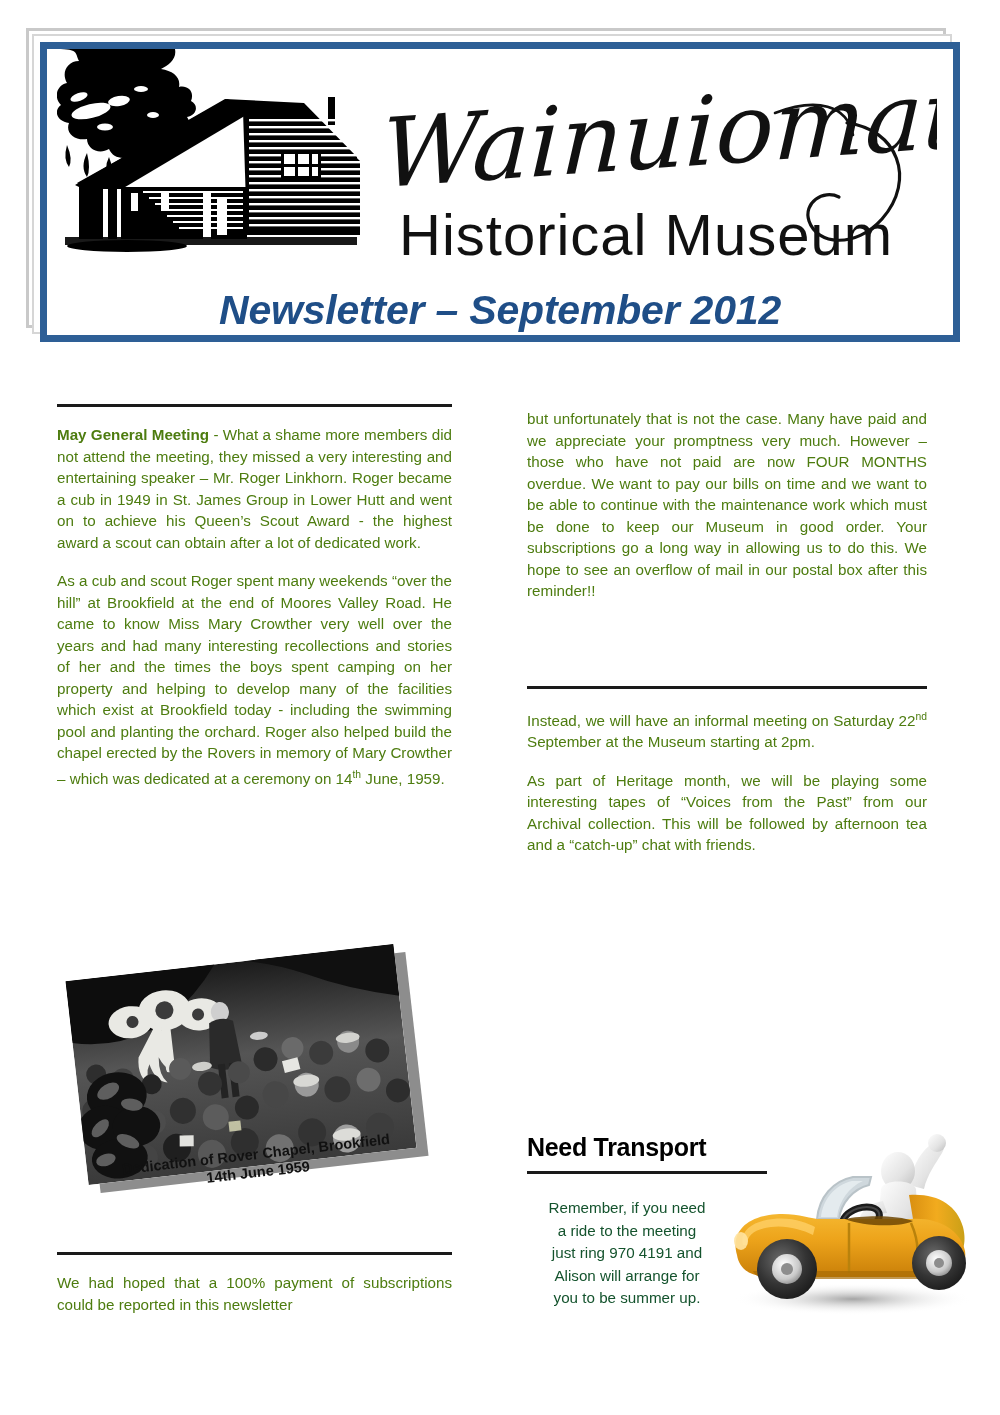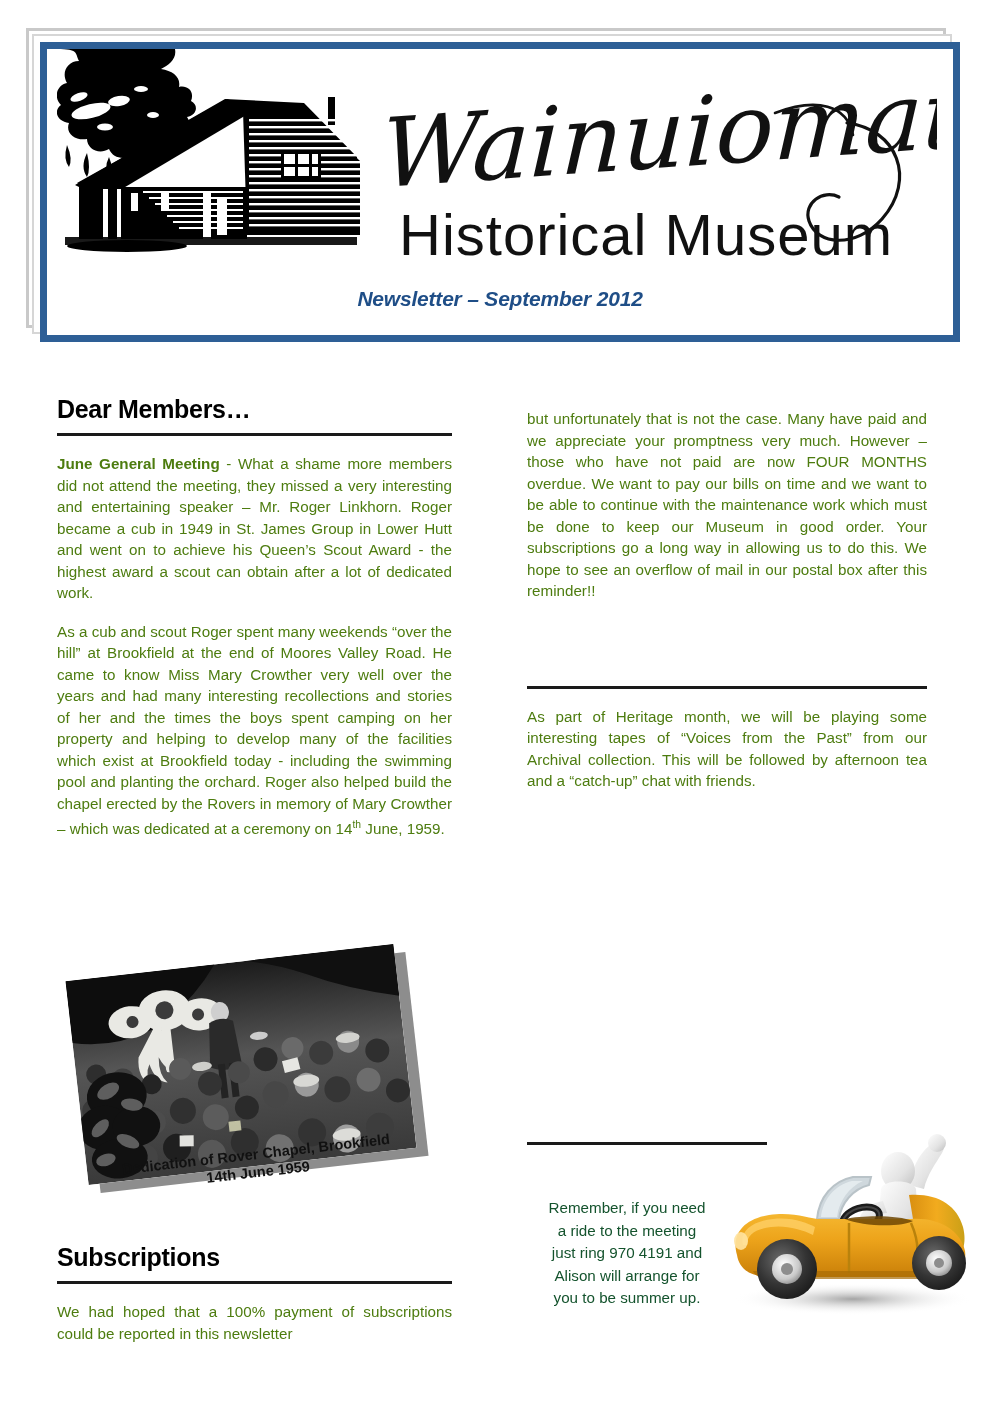--- a/index.html
+++ b/index.html
@@ -99,21 +99,21 @@
     width: 560px;
     height: 220px;
   }
   .newsletter-title {
     position: absolute;
     left: 0;
     right: 0;
     top: 238px;
     text-align: center;
     font-family: "Liberation Sans", sans-serif;
-    font-size: 21px;
+    font-size: 41px;
     font-weight: bold;
     font-style: italic;
     color: #1f4e87;
     letter-spacing: -0.2px;
   }
 
   
   .col-left {
     position: absolute;
     left: 57px;
@@ -335,24 +335,23 @@
                  C426 134 446 120 462 128" fill="none" stroke="#111" stroke-width="3.2" stroke-linecap="round"></path>
         <path d="M398 44 C440 28 470 36 476 66" fill="none" stroke="#111" stroke-width="2.6" stroke-linecap="round"></path>
       </svg>
 
       <div class="newsletter-title">Newsletter – September 2012</div>
     </div>
   </div>
 </div>
 
 <div class="col-left">
-  <h2 class="section-head">Dear Members…</h2>
   <div class="rule"></div>
 
-  <p class="body-text"><b>June General Meeting</b><span> - What a shame more members did not attend the meeting, they missed a very interesting and entertaining speaker – Mr. Roger Linkhorn.    Roger became a cub in 1949 in St. James Group in Lower Hutt and went on to achieve his Queen’s Scout Award - the highest award a scout can obtain after a lot of dedicated work.</span></p>
+  <p class="body-text"><b>May General Meeting</b><span> - What a shame more members did not attend the meeting, they missed a very interesting and entertaining speaker – Mr. Roger Linkhorn.    Roger became a cub in 1949 in St. James Group in Lower Hutt and went on to achieve his Queen’s Scout Award - the highest award a scout can obtain after a lot of dedicated work.</span></p>
 
   <p class="body-text"><span>As a cub and scout Roger spent many weekends “over the hill” at Brookfield at the end of Moores Valley Road.    He came to know Miss Mary Crowther very well over the years and had many interesting recollections and stories of her and the times the boys spent camping on her property and helping to develop many of the facilities which exist at Brookfield today - including the swimming pool and planting the orchard.   Roger also helped build the chapel erected by the Rovers in memory of Mary Crowther – which was dedicated at a ceremony on 14</span><sup>th</sup><span> June, 1959.</span></p>
 </div>
 
 <div class="photo-block">
   <div class="photo-shadow"></div>
   <div class="photo-frame">
     <svg class="photo-img" viewBox="0 0 330 205" preserveAspectRatio="none">
       <defs>
         <linearGradient id="crowdg" x1="0" y1="0" x2="0" y2="1">
@@ -441,38 +440,39 @@
       <rect x="146" y="158" width="12" height="10" fill="#dedeba" opacity="0.8"></rect>
     </svg>
   </div>
   <div class="photo-caption">
     <div>Dedication of Rover Chapel, Brookfield</div>
     <div>14th June 1959</div>
   </div>
 </div>
 
 <div class="subs-block">
-  <h2 class="section-head">Subscriptions</h2>
   <div class="rule"></div>
   <p class="body-text">We had hoped that a 100% payment of subscriptions could be reported in this newsletter</p>
 </div>
 
 <div class="col-right">
   <p class="body-text">but unfortunately that is not the case.    Many have paid and we appreciate your promptness very much.    However – those who have not paid are now FOUR MONTHS overdue.    We want to pay our bills on time and we want to be able to continue with the maintenance work which must be done to keep our Museum in good order.    Your subscriptions go a long way in allowing us to do this.    We hope to see an overflow of mail in our postal box after this reminder!!</p>
 
   <div style="height:58px"></div>
 
   <div class="rule"></div>
 
 
+  <p class="body-text"><span>Instead, we will have an informal meeting on Saturday 22</span><sup>nd</sup><span> September at the Museum starting at 2pm.</span></p>
 
   <p class="body-text">As part of Heritage month, we will be playing some interesting tapes of “Voices from the Past” from our Archival collection.    This will be followed by afternoon tea and a “catch-up” chat with friends.</p>
 </div>
 
 <div class="transport-block">
+  <h2 class="section-head">Need Transport</h2>
   <div class="rule short"></div>
 
   <div class="transport-text">
     <div>Remember, if you need</div>
     <div>a ride to the meeting</div>
     <div> just ring 970 4191 and</div>
     <div>Alison will arrange for</div>
     <div> you to be summer up.</div>
   </div>
 

